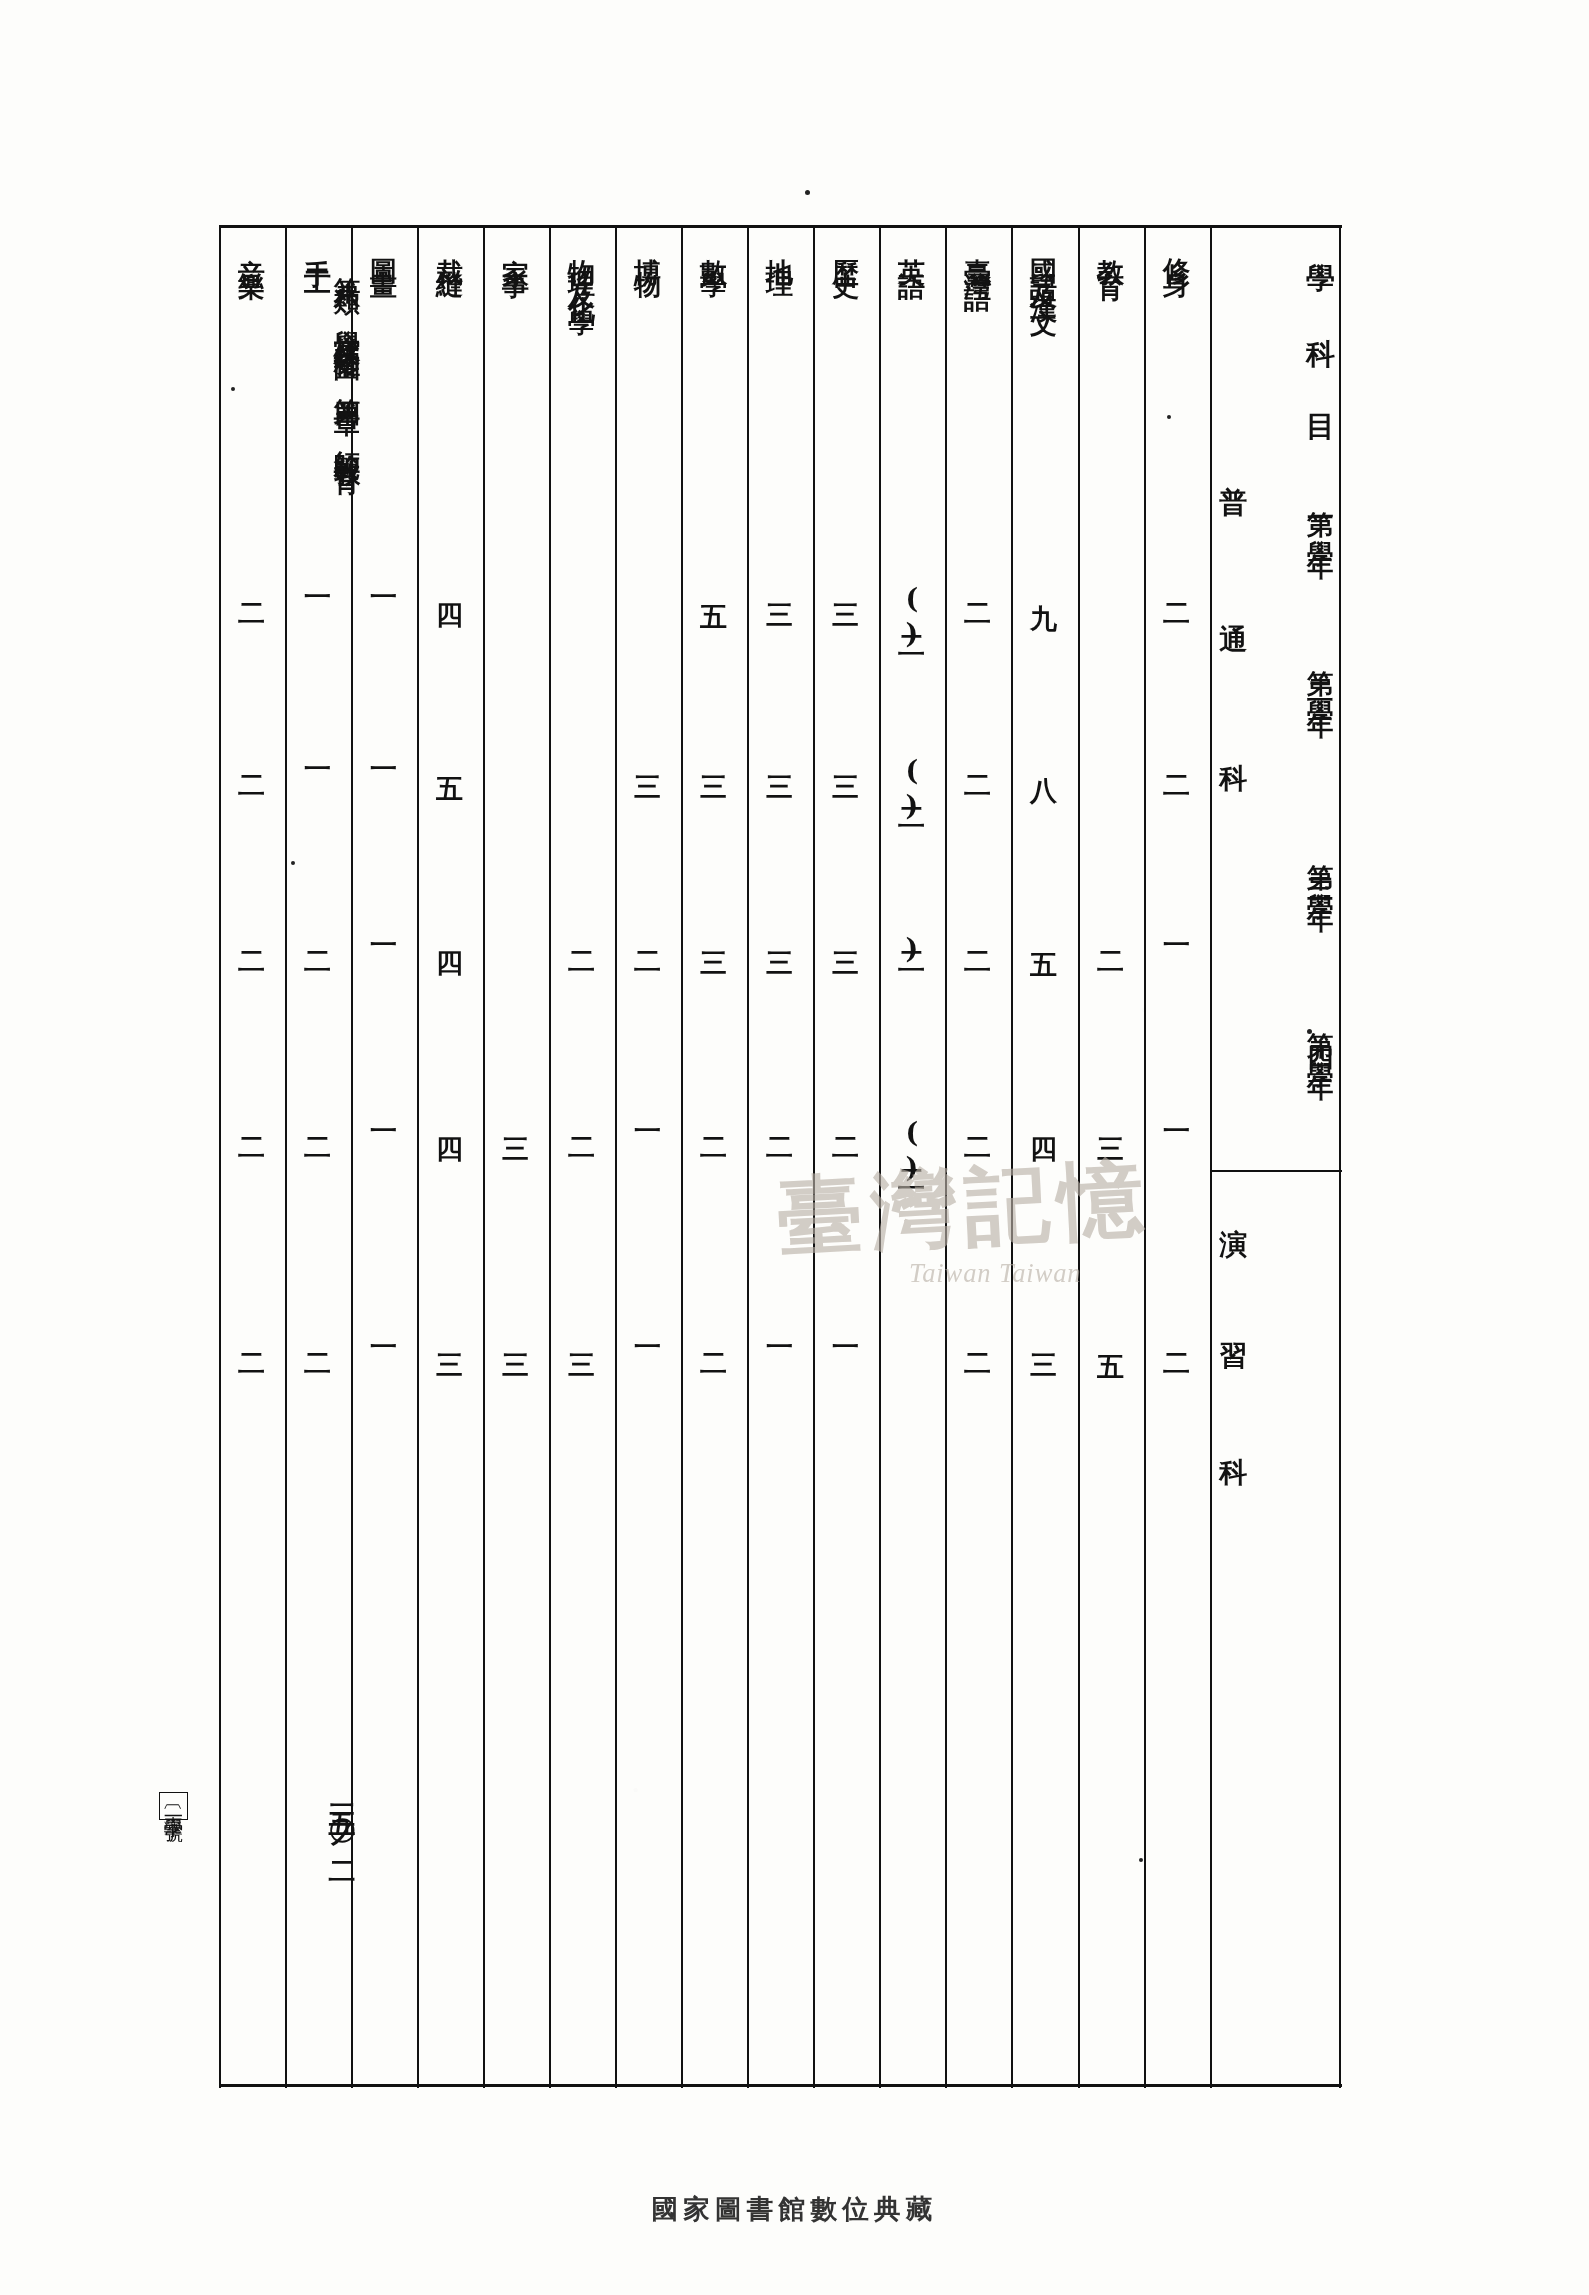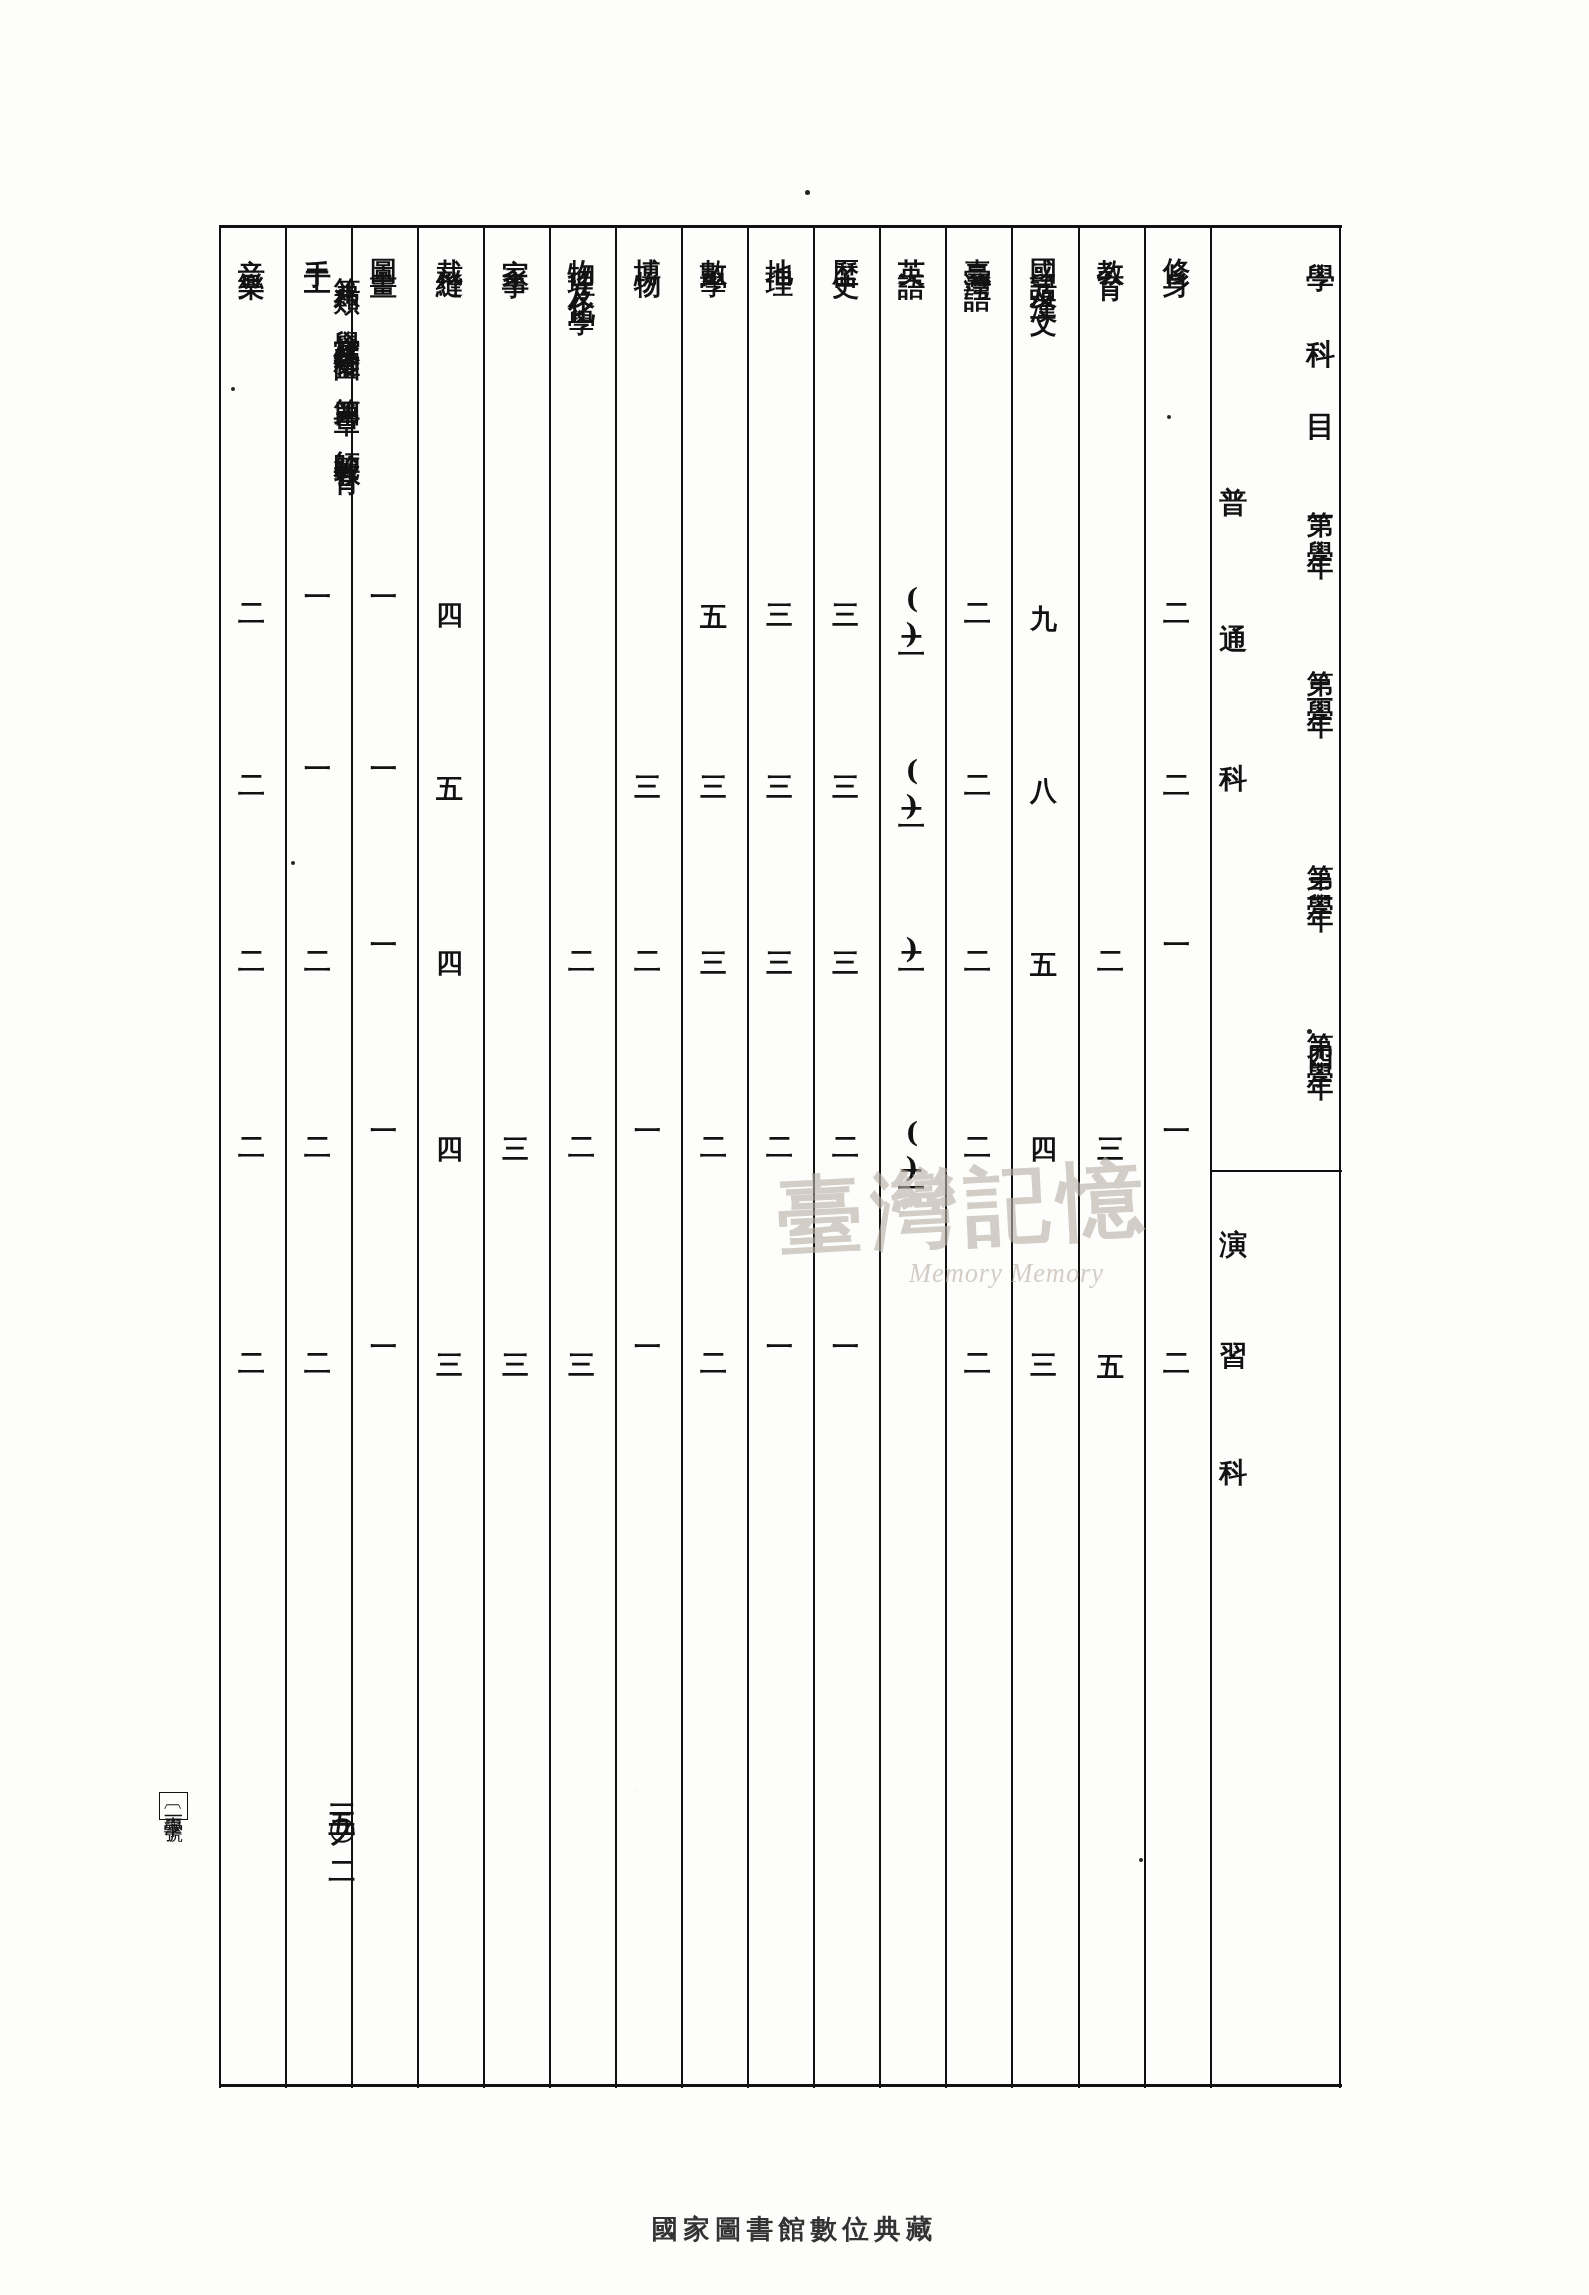--- a/index.html
+++ b/index.html
@@ -100,21 +100,21 @@
     letter-spacing:0.9px;
     font-style:italic;
     margin-top:-5.3px;
     margin-left:132px;
     font-family:"Liberation Serif",serif;
   }
 
   
   .footer{
     position:absolute;
-    left:0;right:0;bottom:48px;
+    left:0;right:0;bottom:68px;
     text-align:center;
     font-size:26.5px;
     letter-spacing:5.3px;
     color:#333;
     font-weight:bold;
   }
   .speck{
     position:absolute;
     background:#222;
     border-radius:50%;
@@ -276,18 +276,18 @@
         <div class="vtext" style="position: absolute; top: 618px; right: 8.8px; font-size: 26.5px; font-weight: bold; letter-spacing: 14px;">第三學年</div>
         <div class="vtext" style="position: absolute; top: 786px; right: 8.8px; font-size: 26.5px; font-weight: bold; letter-spacing: 14px;">第四學年</div>
         <div class="vtext" style="position: absolute; top: 238px; left: 8.8px; font-size: 28px; font-weight: bold; letter-spacing: 53px;">普 通 科</div>
         <div class="vtext" style="position: absolute; top: 980px; left: 8.8px; font-size: 28px; font-weight: bold; letter-spacing: 41px;">演 習 科</div>
         <div style="position: absolute; left: 0px; width: 132px; top: 945px; border-top: 2.6px solid rgb(17, 17, 17);"></div>
       </div>
     </div>
 
   <div class="watermark">
     <div class="wm-cn">臺灣記憶</div>
-    <div class="wm-en">Memory Memory</div>
+    <div class="wm-en">Taiwan Taiwan</div>
   </div>
 
   <div class="footer">國家圖書館數位典藏</div>
 </div>
 
 
 </body></html>

